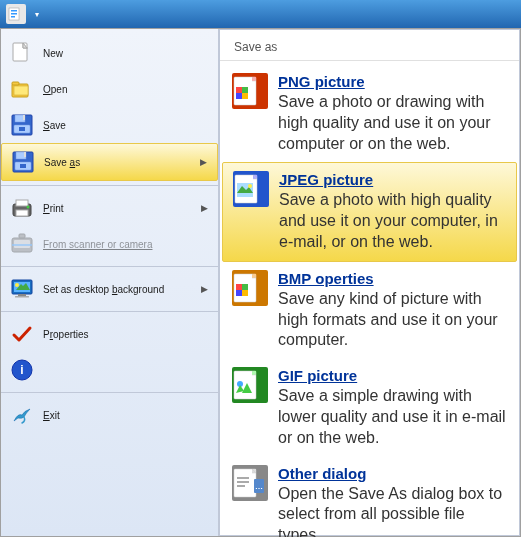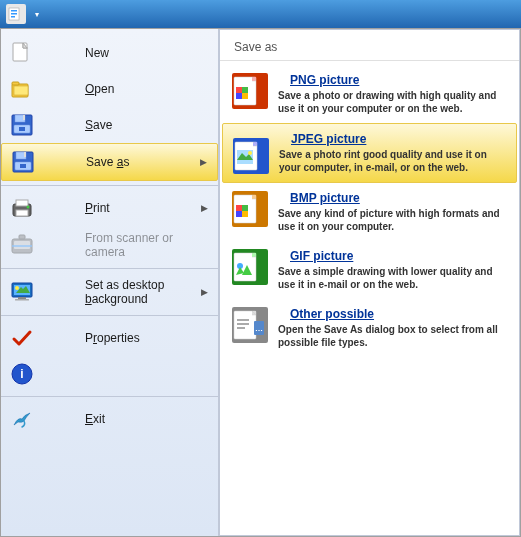--- a/index.html
+++ b/index.html
@@ -69,36 +69,36 @@
     .menu-item:hover, .menu-item.active {
       background: linear-gradient(to bottom, #fef8d8, #f5d84a);
       border: 1px solid #e8c84a;
       border-radius: 2px;
     }
     .menu-item.active {
       background: linear-gradient(to bottom, #fef8d8, #f5d84a);
     }
     .menu-item.disabled {
       opacity: 0.45;
+      text-decoration: underline;
     }
 
     .menu-item-icon {
       width: 26px;
       height: 26px;
       flex-shrink: 0;
       display: flex;
       align-items: center;
       justify-content: center;
     }
 
     .menu-item-text {
       flex: 1;
       color: #1a1a1a;
-      font-size: 12px;
-      margin-left: 42px;
+      font-size: 10px;
     }
     .menu-item-text u { text-decoration: underline; }
 
     .menu-item-arrow {
       font-size: 9px;
       color: #555;
     }
 
     .separator {
       height: 1px;
@@ -131,44 +131,41 @@
     }
     .save-option:hover, .save-option.active {
       background: linear-gradient(to bottom, #fef8d8, #f5d84a);
       border: 1px solid #e8c84a;
       border-radius: 2px;
       margin: 0 2px;
       padding: 8px 10px;
     }
     .save-option.active {
       background: linear-gradient(to bottom, #fef8d8, #f5d84a);
-      align-items: flex-end;
     }
 
     .save-option-icon {
       width: 36px;
       height: 36px;
       flex-shrink: 0;
       border-radius: 2px;
       overflow: hidden;
     }
 
     .save-option-text h3 {
-      font-size: 12px;
+      font-size: 15px;
       font-weight: bold;
       color: #003399;
       text-decoration: underline;
       margin-bottom: 2px;
-      margin-left: 12px;
     }
     .save-option-text p {
-      font-size: 10px;
+      font-size: 16px;
       color: #333;
       line-height: 1.3;
-      font-weight: bold;
     }
   </style>
 </head>
 <body>
 
 <div class="title-bar">
   <div class="title-bar-icon">
     <svg width="16" height="16" viewBox="0 0 16 16">
       <rect x="1" y="2" width="10" height="12" fill="white" stroke="#999" stroke-width="0.5"></rect>
       <rect x="3" y="4" width="6" height="1.5" fill="#3399ff"></rect>
@@ -344,40 +341,40 @@
           <rect x="20" y="4" width="4" height="4" fill="#aaaaff"></rect>
           <polyline points="20,4 24,8 20,8" fill="#aaaaff" stroke="#ccc" stroke-width="0.5"></polyline>
 
           <rect x="4" y="12" width="16" height="14" fill="#aaddff"></rect>
           <polygon points="4,22 9,15 13,19 16,16 20,22" fill="#44aa44"></polygon>
           <circle cx="17" cy="15" r="2" fill="#ffee44"></circle>
         </svg>
       </div>
       <div class="save-option-text">
         <h3>JPEG picture</h3>
-        <p>Save a photo rint good quality and use it on your computer, in e-mail, or on the web.</p>
+        <p>Save a photo with high quality and use it on your computer, in e-mail, or on the web.</p>
       </div>
     </div>
 
     <div class="save-option">
       <div class="save-option-icon">
         <svg width="36" height="36" viewBox="0 0 36 36">
           <rect width="36" height="36" fill="#cc7700"></rect>
           <rect x="2" y="4" width="22" height="28" rx="1" fill="white" stroke="#ccc" stroke-width="0.5"></rect>
           <rect x="20" y="4" width="4" height="4" fill="#ffcc88"></rect>
           <polyline points="20,4 24,8 20,8" fill="#ffcc88" stroke="#ccc" stroke-width="0.5"></polyline>
 
           <rect x="4" y="14" width="6" height="6" fill="#ff4444"></rect>
           <rect x="10" y="14" width="6" height="6" fill="#44bb44"></rect>
           <rect x="4" y="20" width="6" height="6" fill="#4444ff"></rect>
           <rect x="10" y="20" width="6" height="6" fill="#ffbb00"></rect>
         </svg>
       </div>
       <div class="save-option-text">
-        <h3>BMP picture</h3>
+        <h3>BMP operties</h3>
         <p>Save any kind of picture with high formats and use it on your computer.</p>
       </div>
     </div>
 
     <div class="save-option">
       <div class="save-option-icon">
         <svg width="36" height="36" viewBox="0 0 36 36">
           <rect width="36" height="36" fill="#228822"></rect>
           <rect x="2" y="4" width="22" height="28" rx="1" fill="white" stroke="#ccc" stroke-width="0.5"></rect>
           <rect x="20" y="4" width="4" height="4" fill="#aaffaa"></rect>
@@ -402,18 +399,18 @@
           <rect x="20" y="4" width="4" height="4" fill="#ddd"></rect>
           <polyline points="20,4 24,8 20,8" fill="#ddd" stroke="#ccc" stroke-width="0.5"></polyline>
           <rect x="5" y="12" width="12" height="2" fill="#aaa"></rect>
           <rect x="5" y="16" width="12" height="2" fill="#aaa"></rect>
           <rect x="5" y="20" width="8" height="2" fill="#aaa"></rect>
           <rect x="22" y="14" width="10" height="14" rx="1" fill="#5588cc"></rect>
           <text x="27" y="24" text-anchor="middle" font-size="8" fill="white" font-weight="bold">…</text>
         </svg>
       </div>
       <div class="save-option-text">
-        <h3>Other possible</h3>
+        <h3>Other dialog</h3>
         <p>Open the Save As dialog box to select from all possible file types.</p>
       </div>
     </div>
   </div>
 </div>
 
 </body></html>

